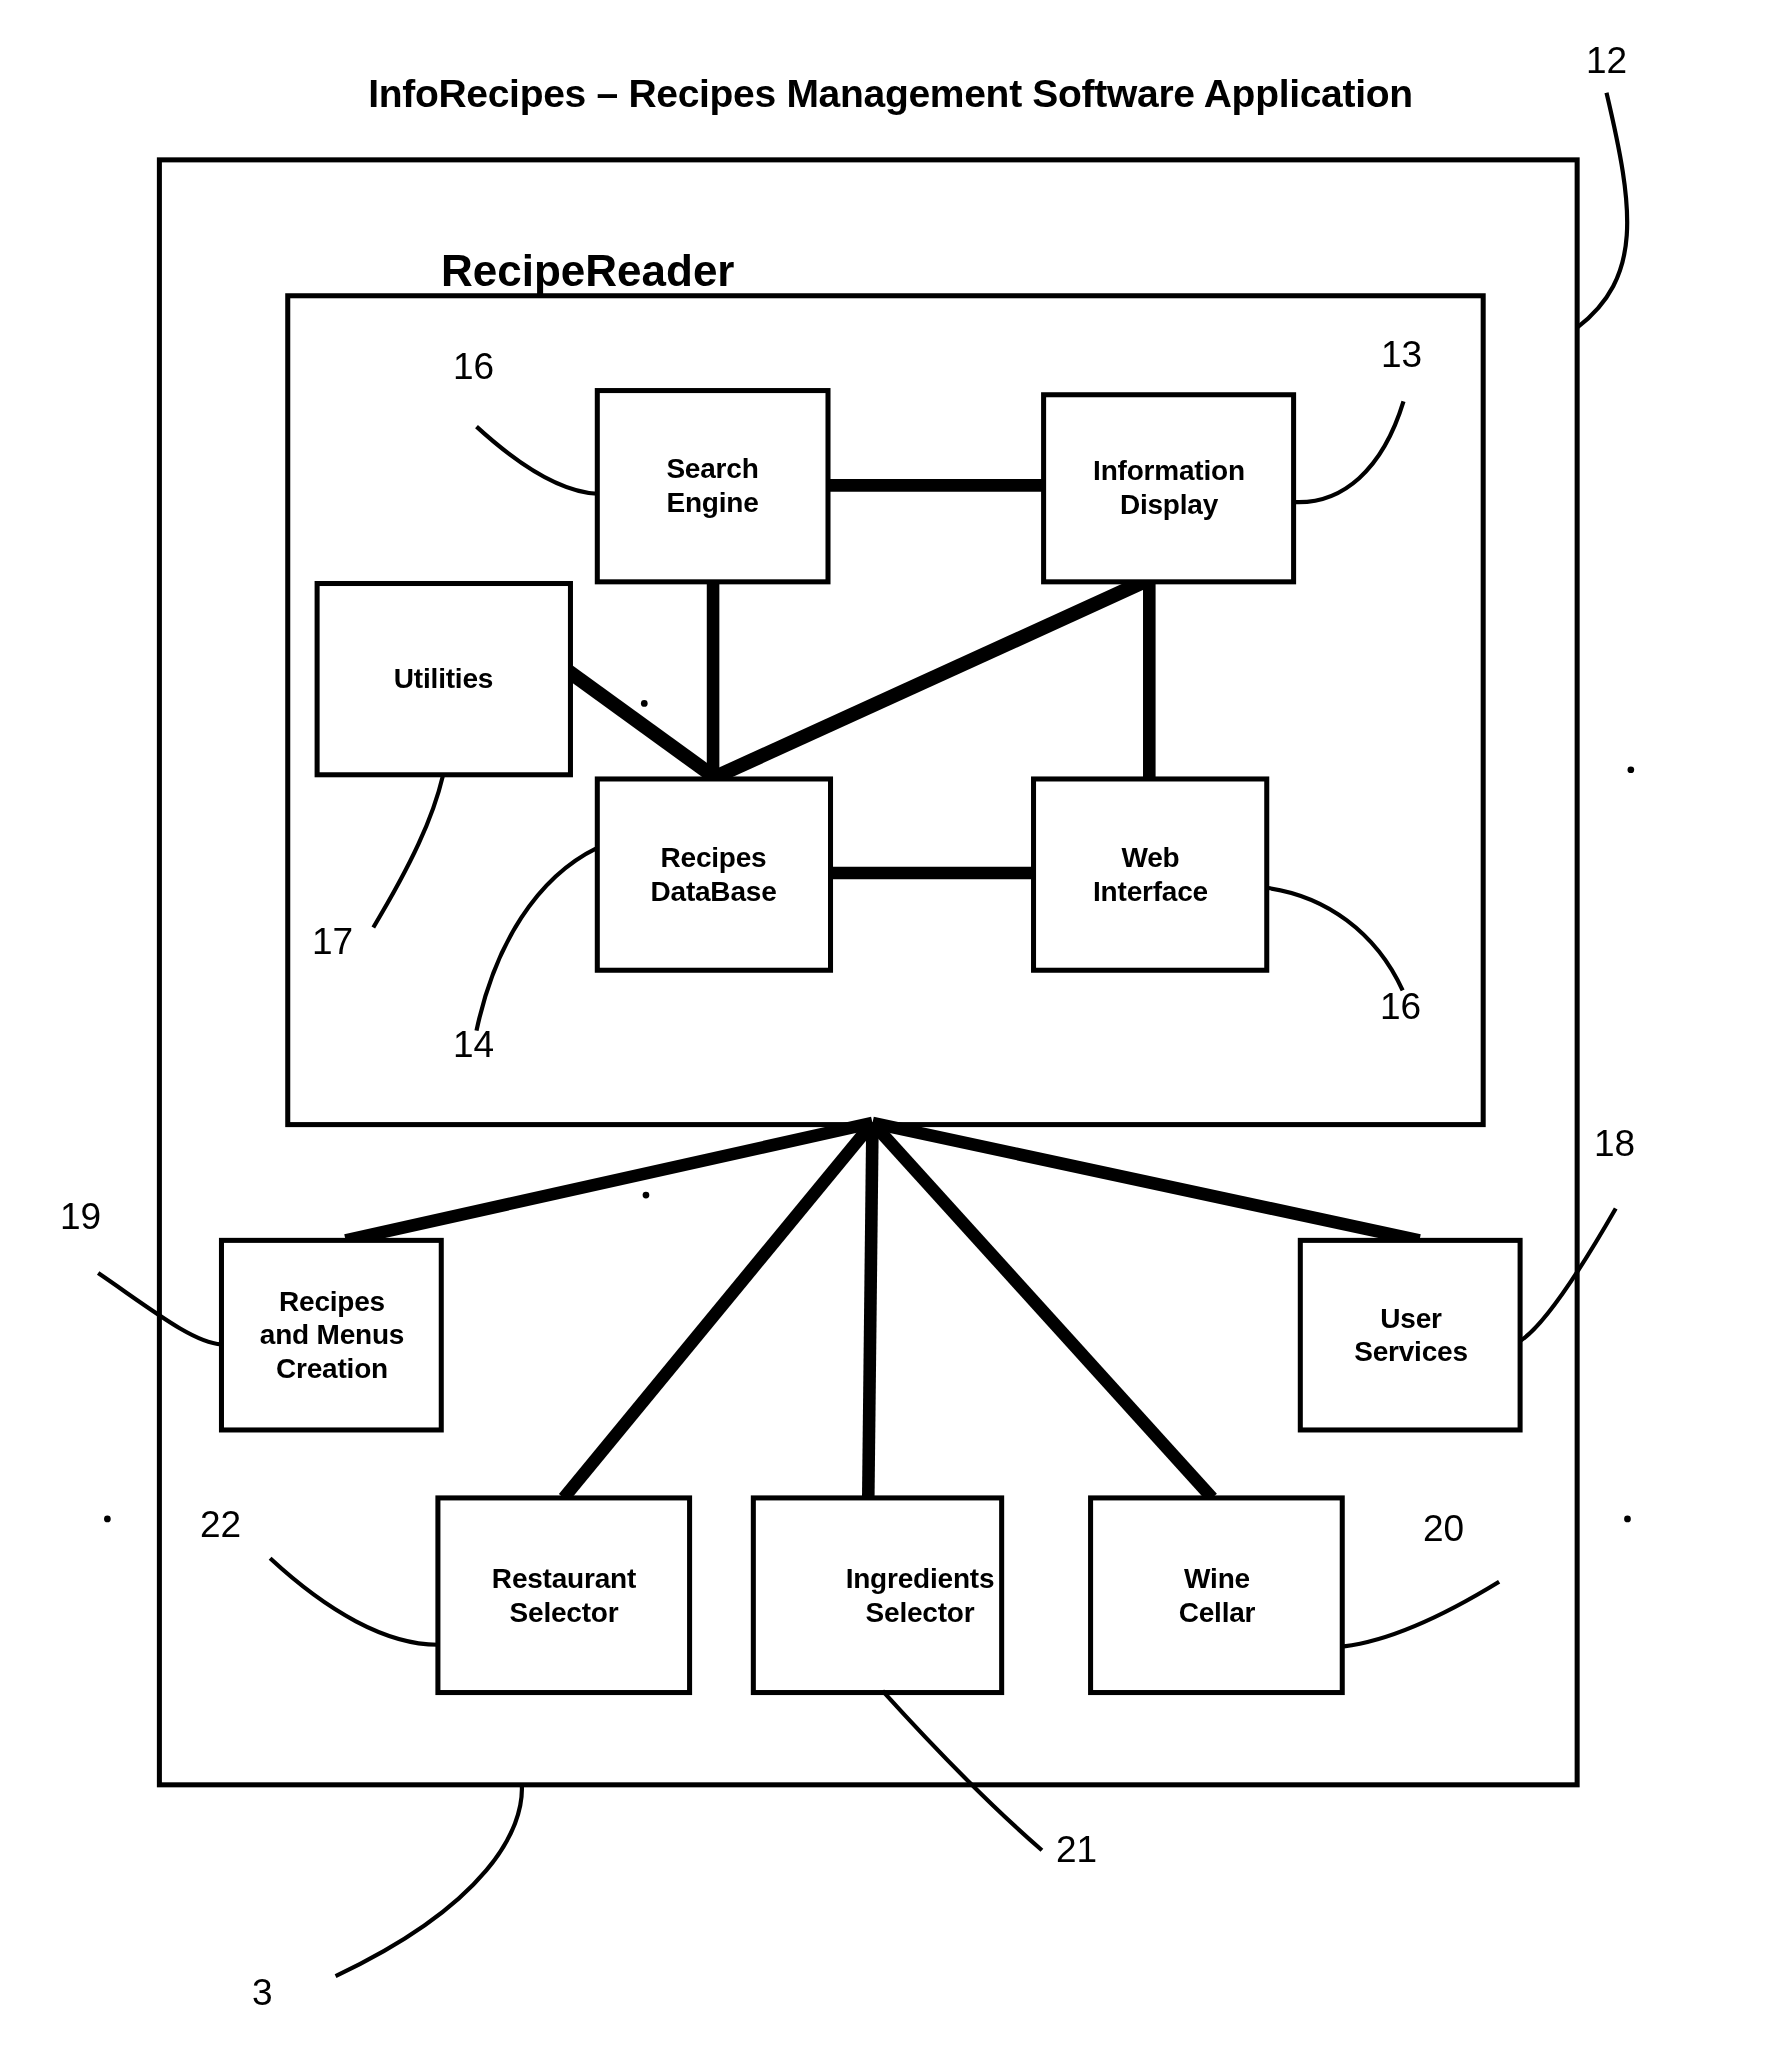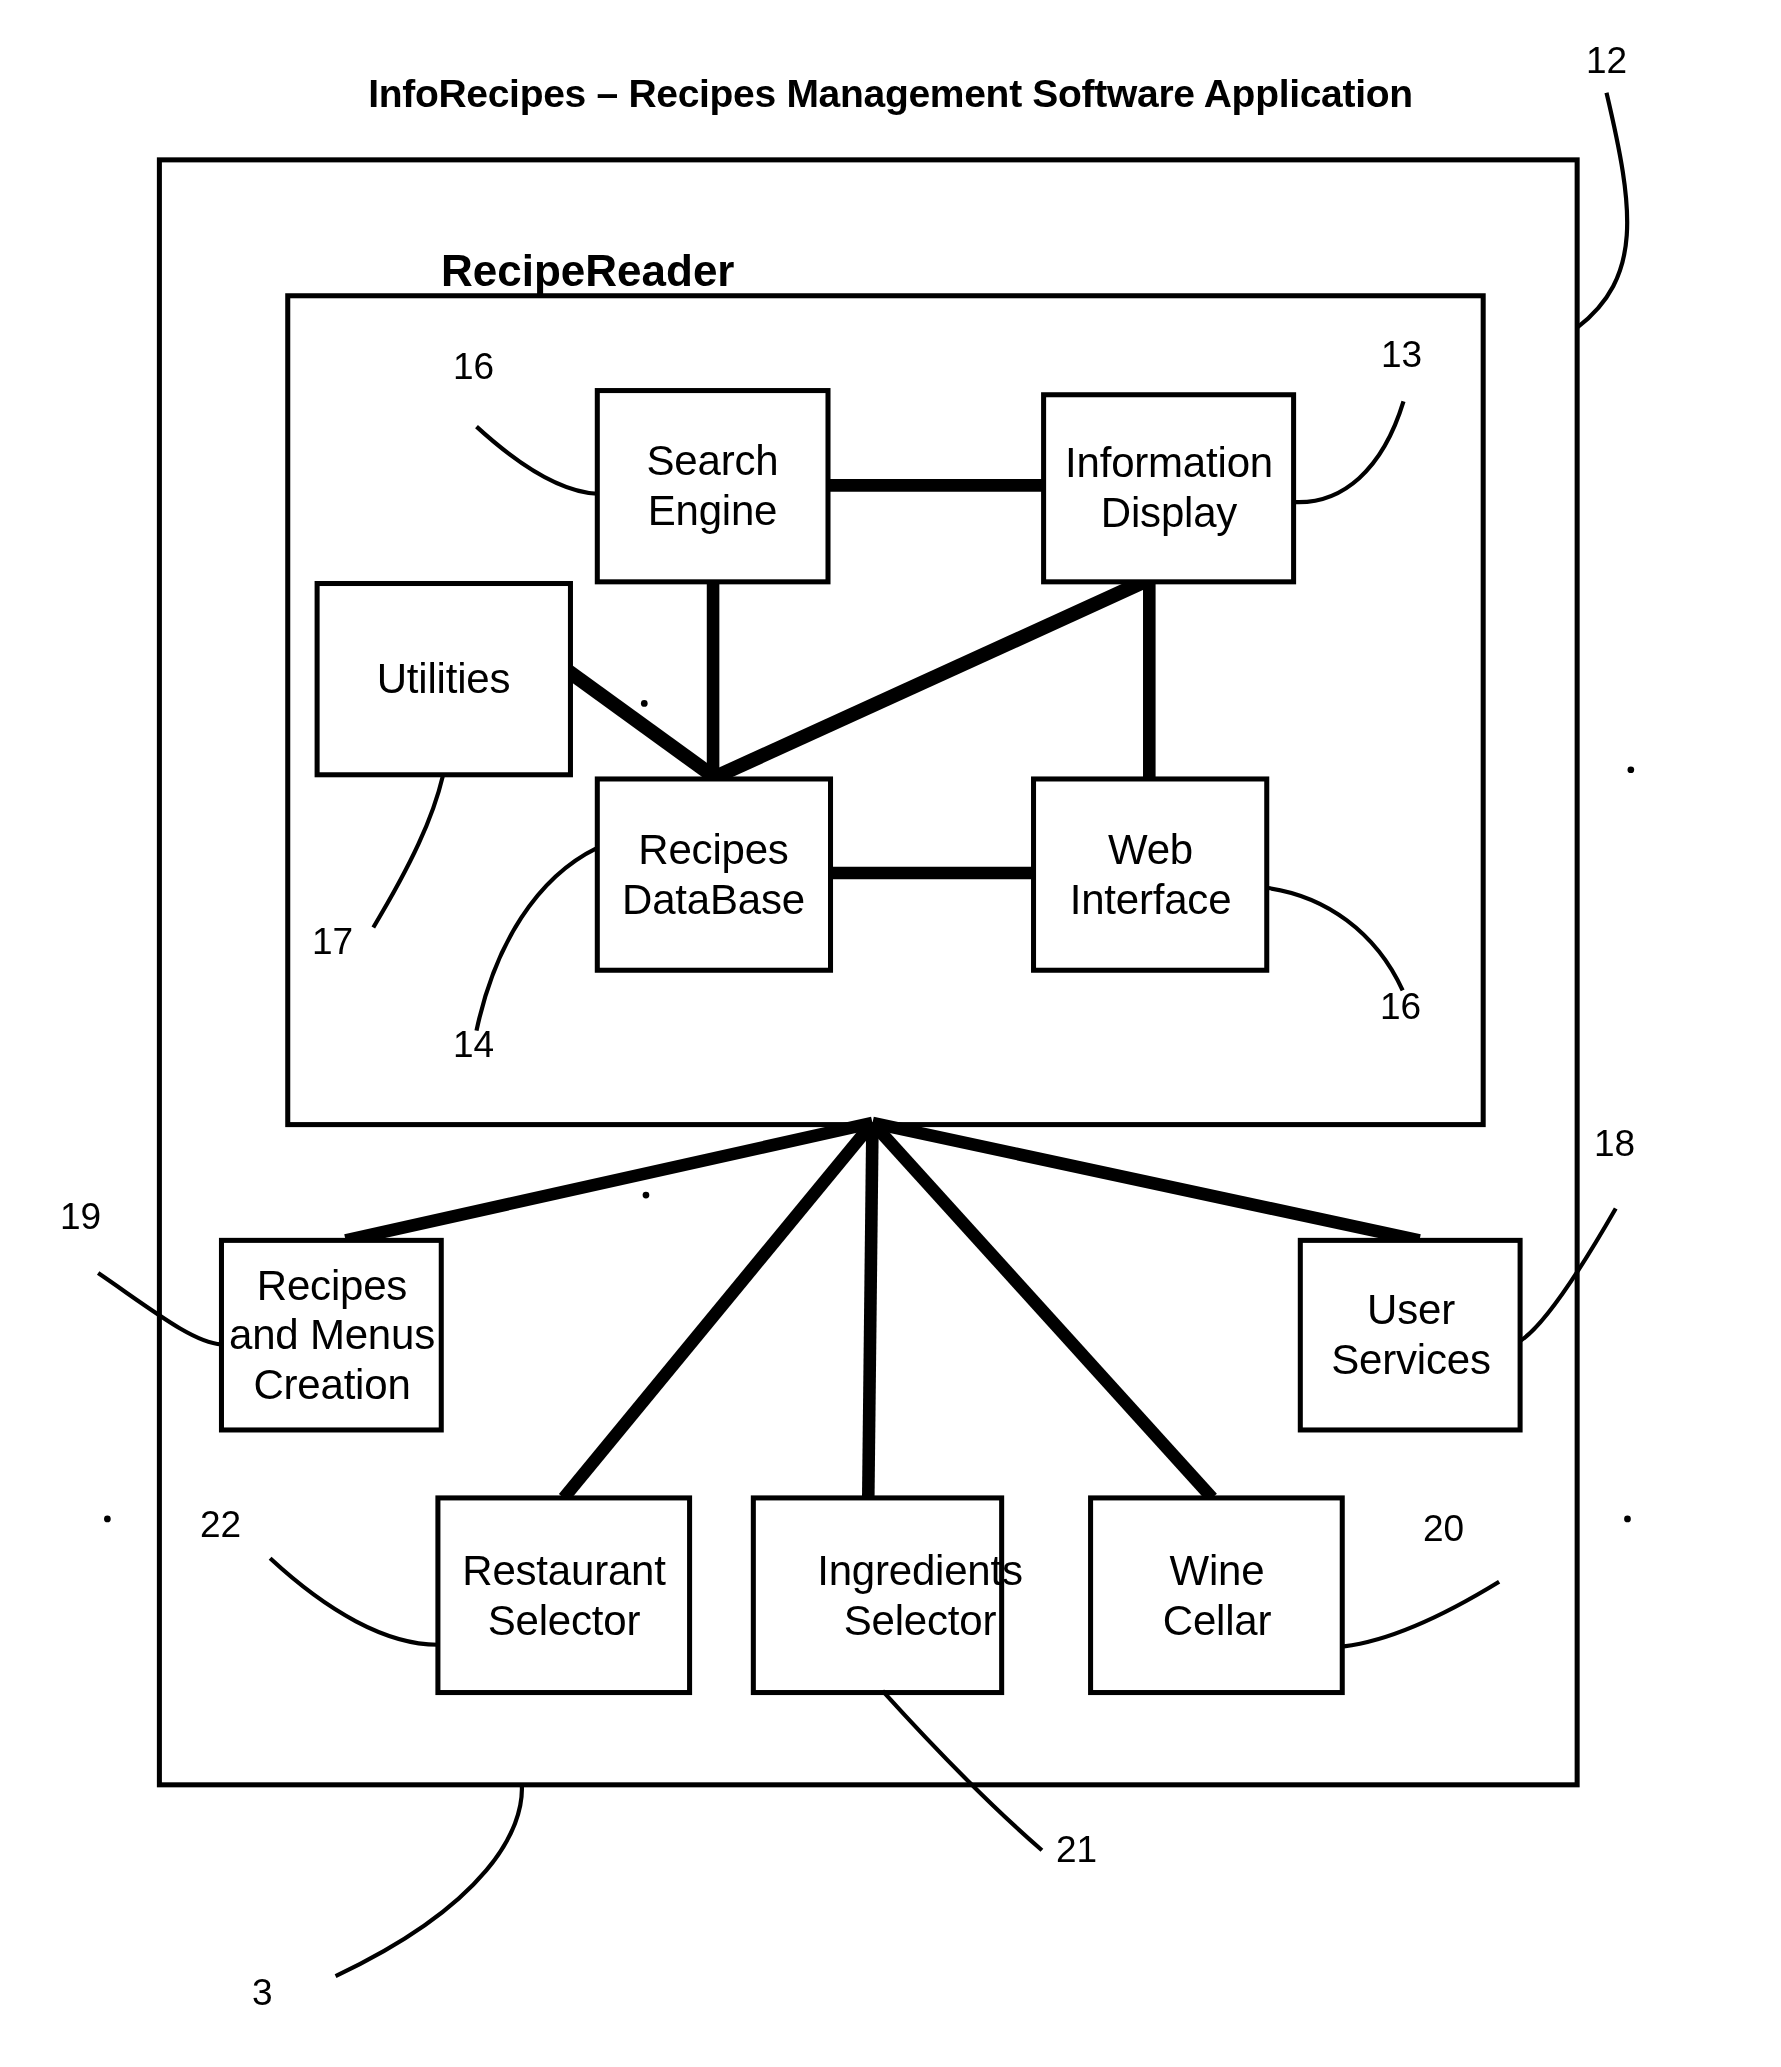--- a/index.html
+++ b/index.html
@@ -49,22 +49,22 @@
     font-weight: bold;
     white-space: nowrap;
     font-family: "Liberation Sans Narrow", "Liberation Sans", sans-serif;
   }
   .node-label {
     position: absolute;
     display: flex;
     align-items: center;
     justify-content: center;
     text-align: center;
-    font-size: 42px;
-    font-weight: normal;
+    font-size: 28px;
+    font-weight: bold;
     line-height: 1.18;
     font-family: "Liberation Sans Narrow", "Liberation Sans", sans-serif;
     letter-spacing: -0.2px;
     pointer-events: none;
   }
   .node-label span { display: block; white-space: pre-line; }
   .ref-num {
     position: absolute;
     font-size: 37px;
     font-weight: normal;

